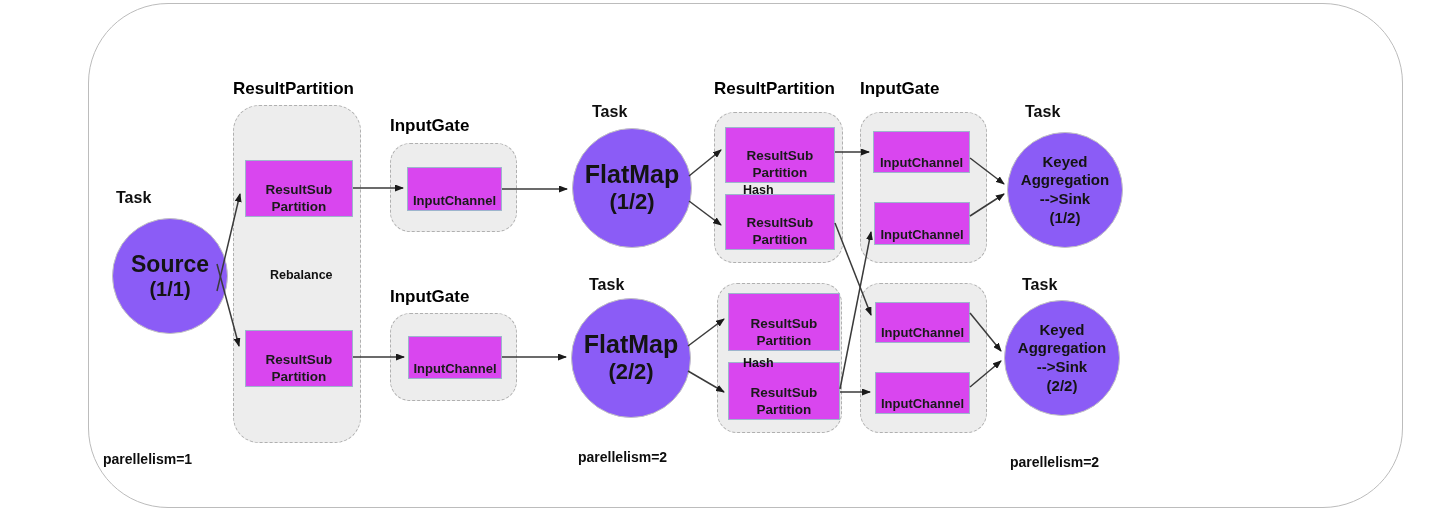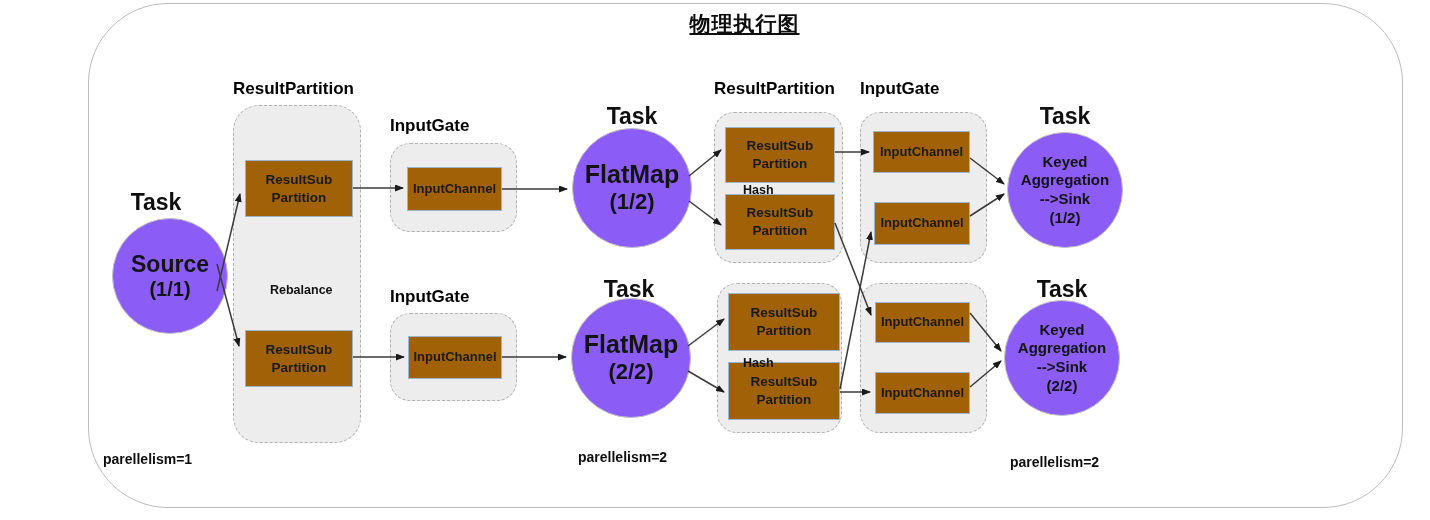--- a/index.html
+++ b/index.html
@@ -20,23 +20,23 @@
     font-size:21px; font-weight:bold; text-decoration:underline;
     letter-spacing:1px; color:#0d0d0d; z-index:5;
   }
   
   .cont {
     background:#ededed; border:1.6px dashed #b0b0b0; z-index:1;
     box-sizing:border-box;
   }
   
   .bluebox {
-    background:#a16207; border:1.4px solid #9db5cc; z-index:2;
+    background:#d946ef; border:1.4px solid #9db5cc; z-index:2;
     box-sizing:border-box; display:flex; flex-direction:column;
-    align-items:center; justify-content:center;
+    align-items:center; justify-content:flex-end;
     font-weight:bold; font-size:13.5px; line-height:1.3; color:#1a1a1a;
     text-align:center;
   }
   .bluebox .ln { display:block; }
   
   .circle {
     background:#8b5cf6; border:1.4px solid #c2c2c2; border-radius:50%;
     z-index:2; box-sizing:border-box; display:flex; flex-direction:column;
     align-items:center; justify-content:center; text-align:center;
     font-weight:bold; color:#141414;
@@ -45,58 +45,57 @@
   .circle .idx { font-size:20px; line-height:1.2; }
   .circle.fm .big { font-size:25px; }
   .circle.fm .idx { font-size:22px; }
   .circle.ka { font-size:15px; line-height:1.25; }
   
   .seclbl {
     font-size:17px; font-weight:bold; text-align:left; color:#000000;
     z-index:4; white-space:nowrap;
   }
   .tasklbl {
-    font-size:23px; font-weight:bold; text-align:center; color:#0f0f0f;
+    font-size:16px; font-weight:bold; text-align:left; color:#0f0f0f;
     z-index:4; white-space:nowrap;
   }
   .edgelbl {
     font-size:12.5px; font-weight:bold; color:#111; z-index:4; white-space:nowrap;margin-left:44px;
   }
   .footlbl {
     font-size:14px; font-weight:bold; color:#0d0d0d; z-index:4; white-space:nowrap;
   }
   svg.edges { left:0; top:0; z-index:3; pointer-events:none; }
   svg.edges line { stroke:#3a3a3a; stroke-width:1.5; }
 </style>
 </head>
 <body>
 
 <div class="stage">
 
   <div class="abs frame"></div>
-  <div class="abs title">物理执行图</div>
 
   <div class="abs tasklbl" style="left:116px;top:189px;width:80px;">Task</div>
   <div class="abs circle" style="left:112px;top:218px;width:116px;height:116px;">
     <span class="big">Source</span>
     <span class="idx">(1/1)</span>
   </div>
   <div class="abs footlbl" style="left:103px;top:451px;">parellelism=1</div>
 
   <div class="abs seclbl" style="left:233px;top:79px;width:128px;">ResultPartition</div>
   <div class="abs cont" style="left:233px;top:105px;width:128px;height:338px;border-radius:26px;"></div>
   <div class="abs bluebox" style="left:245px;top:160px;width:108px;height:57px;">
     <span class="ln">ResultSub</span>
     <span class="ln">Partition</span>
   </div>
   <div class="abs bluebox" style="left:245px;top:330px;width:108px;height:57px;">
     <span class="ln">ResultSub</span>
     <span class="ln">Partition</span>
   </div>
-  <div class="abs edgelbl" style="left:226px;top:283px;">Rebalance</div>
+  <div class="abs edgelbl" style="left:226px;top:268px;">Rebalance</div>
 
   <div class="abs seclbl" style="left:390px;top:116px;width:127px;">InputGate</div>
   <div class="abs cont" style="left:390px;top:143px;width:127px;height:89px;border-radius:20px;"></div>
   <div class="abs bluebox" style="left:407px;top:167px;width:95px;height:44px;font-size:13px;">
     <span class="ln">InputChannel</span>
   </div>
 
   <div class="abs seclbl" style="left:390px;top:287px;width:127px;">InputGate</div>
   <div class="abs cont" style="left:390px;top:313px;width:127px;height:88px;border-radius:20px;"></div>
   <div class="abs bluebox" style="left:408px;top:336px;width:94px;height:43px;font-size:13px;">

